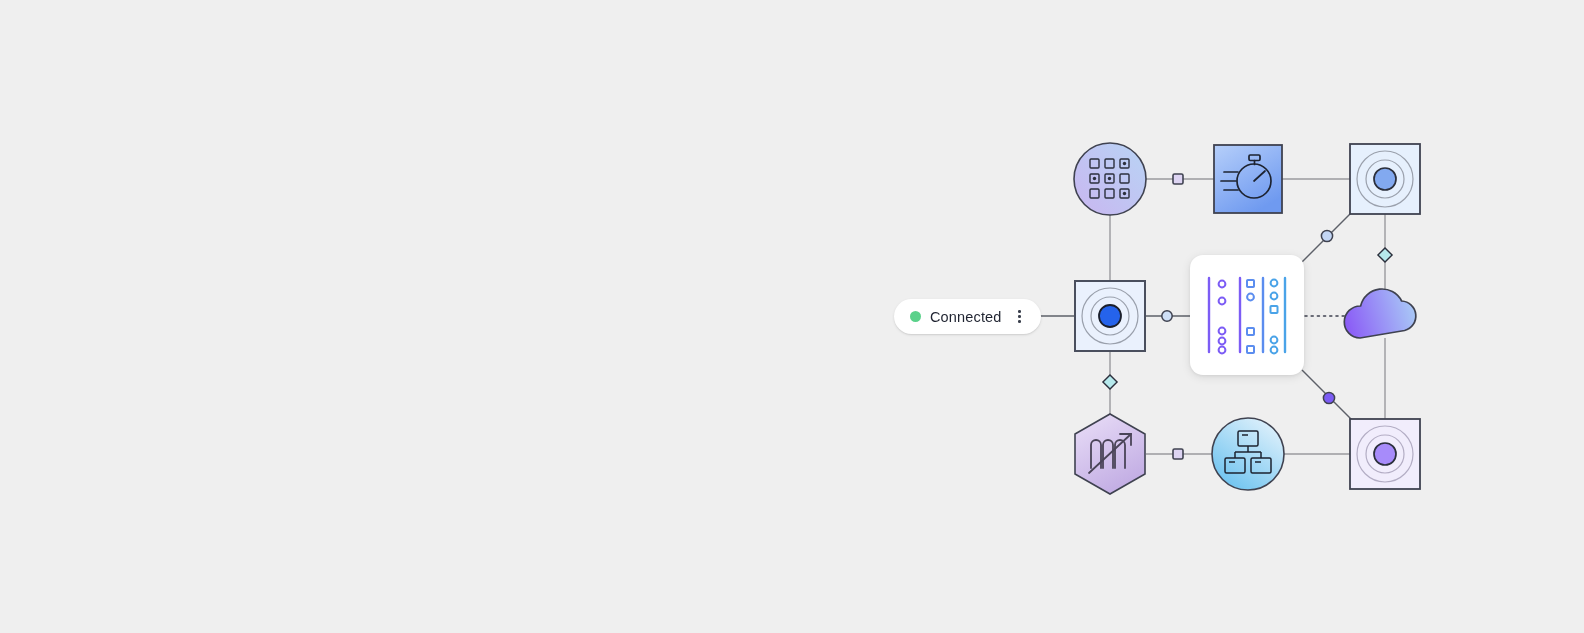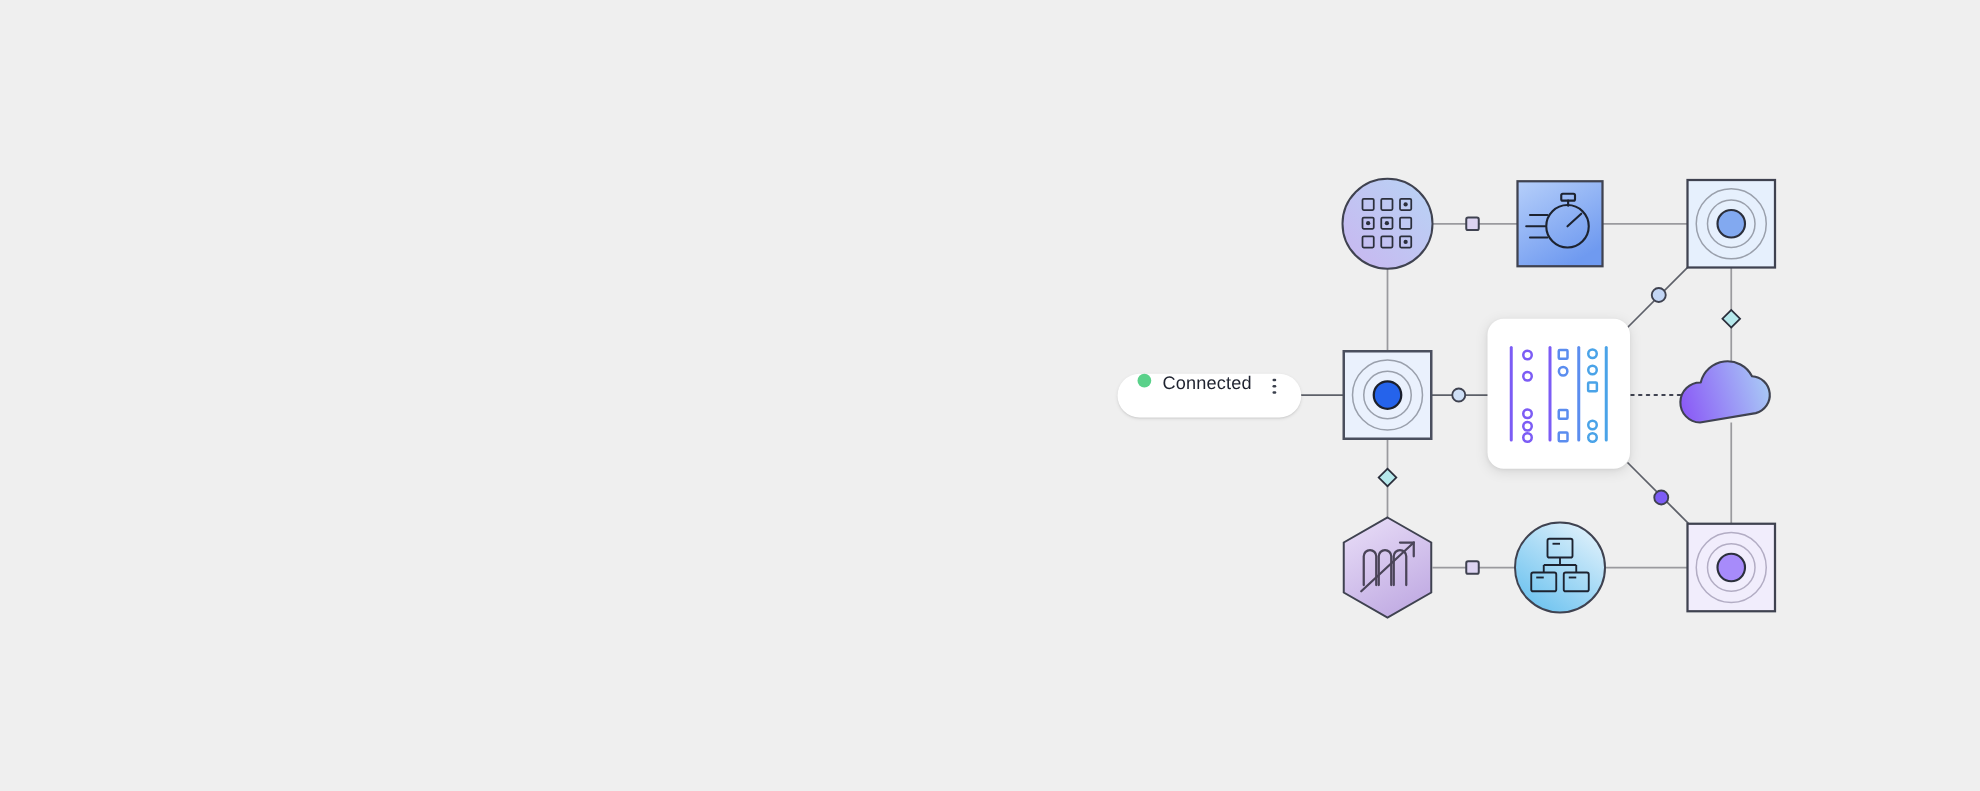--- a/index.html
+++ b/index.html
@@ -26,20 +26,21 @@
     width: 1584px;
     height: 633px;
   }
   
   .status-pill {
     position: absolute;
     left: 894px;
     top: 299px;
     height: 35px;
     display: flex;
+    align-items: center;
     gap: 9px;
     padding: 0 14px 0 16px;
     background: #ffffff;
     border-radius: 18px;
     box-shadow: 0 1px 3px rgba(0,0,0,0.10), 0 1px 1px rgba(0,0,0,0.05);
     z-index: 40;
   }
   .status-dot {
     width: 11px;
     height: 11px;

